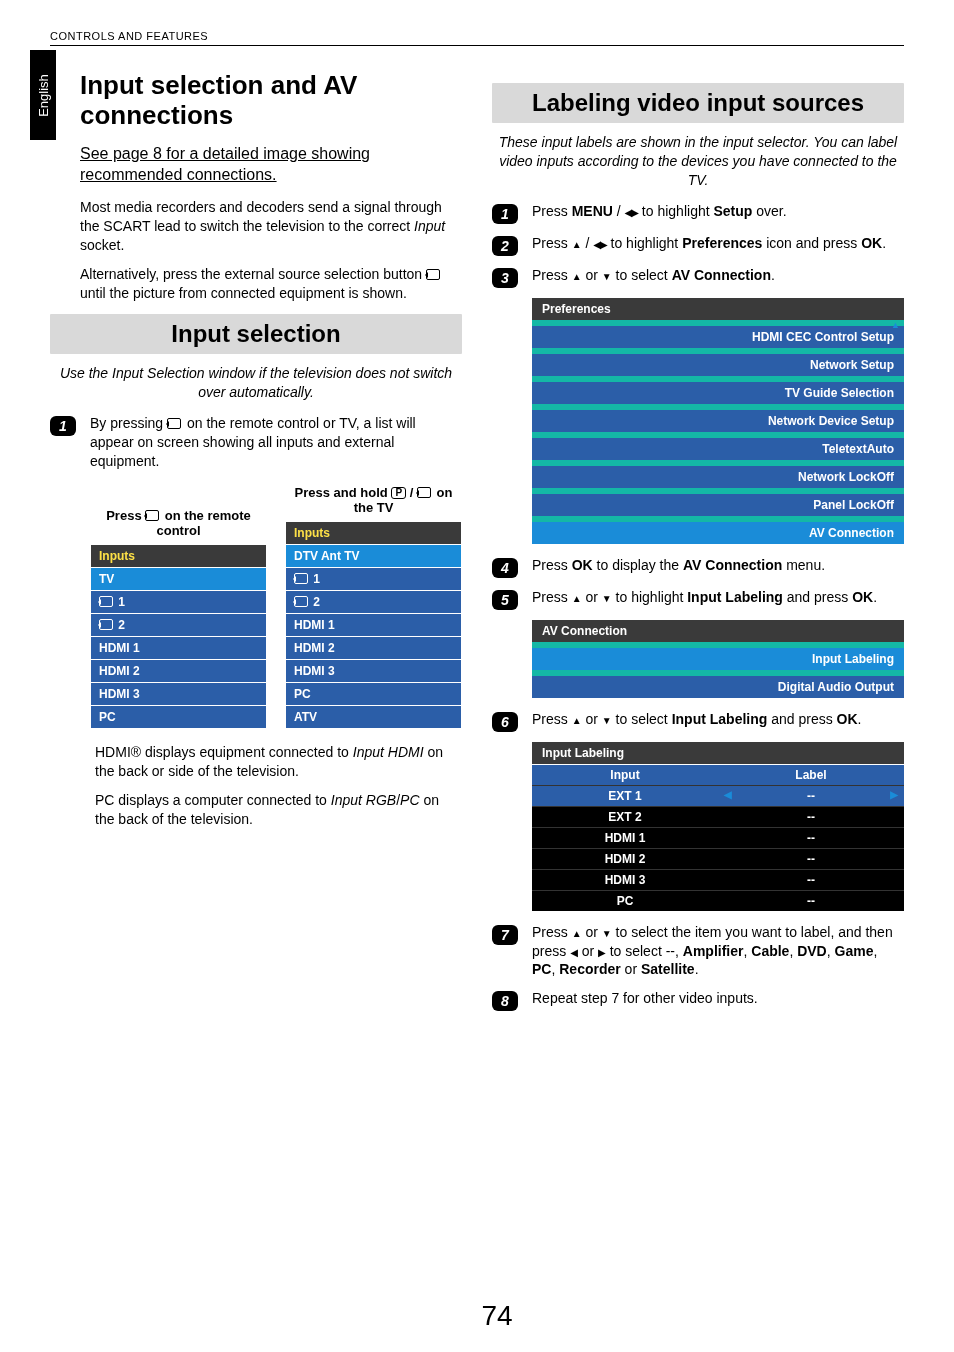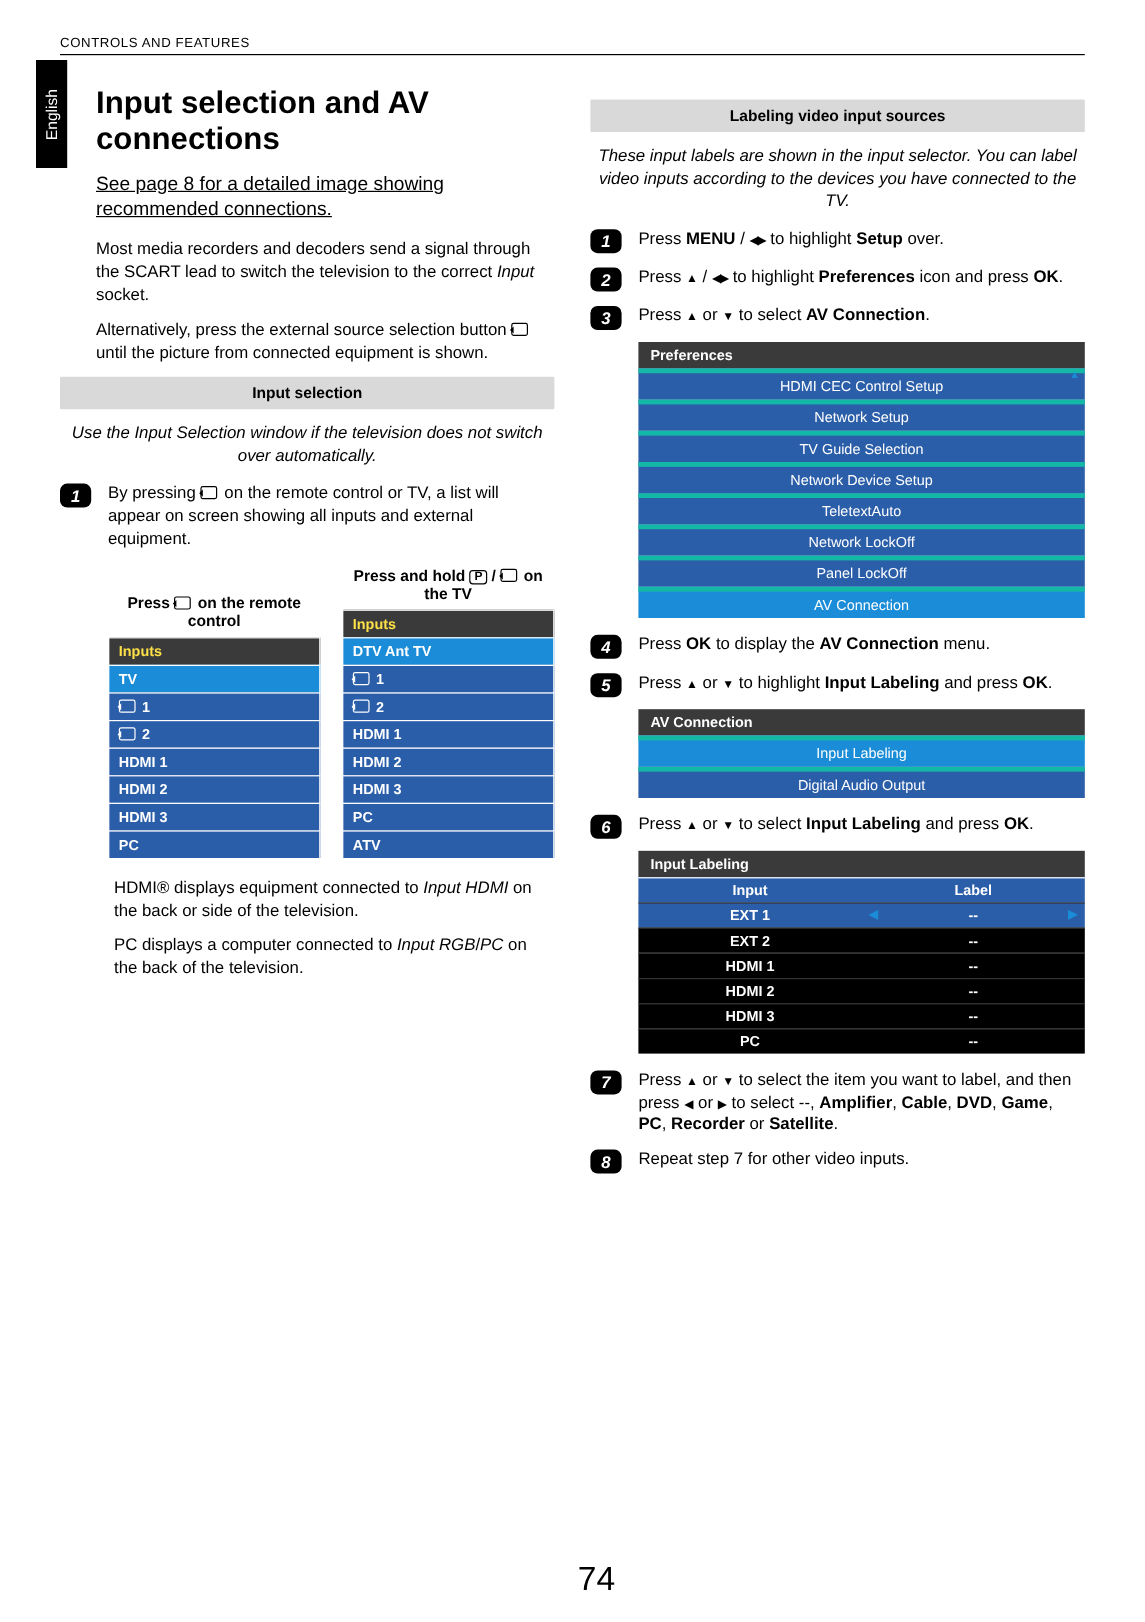--- a/index.html
+++ b/index.html
@@ -65,21 +65,21 @@
   }
   .para {
     font-size: 14px;
     line-height: 1.35;
     margin-bottom: 10px;
   }
   .italic { font-style: italic; }
   .subhead-bar {
     background: #d9d9d9;
     text-align: center;
-    font-size: 13px;
+    font-size: 24px;
     font-weight: bold;
     padding: 6px 4px;
     margin: 12px 0 10px 0;
     border-radius: 1px;
   }
   .center-italic {
     font-style: italic;
     font-size: 14px;
     text-align: center;
     line-height: 1.35;
@@ -156,23 +156,23 @@
   }
   .osd-title {
     background: #3a3a3a;
     padding: 4px 10px;
     font-weight: bold;
   }
   .osd-row {
     background: #2b5ea8;
     padding: 4px 10px;
     display: flex;
-    justify-content: center;
-    border-top: 4px solid #14b8a6;
-    font-weight: normal;
+    justify-content: flex-end;
+    border-top: 6px solid #14b8a6;
+    font-weight: bold;
   }
   .osd-row.hl { background: #1a8cd8; }
   .input-label-table {
     margin: 8px 0 12px 40px;
     font-size: 12px;
     color: #fff;
   }
   .ilt-head {
     background: #3a3a3a;
     padding: 4px 10px;

